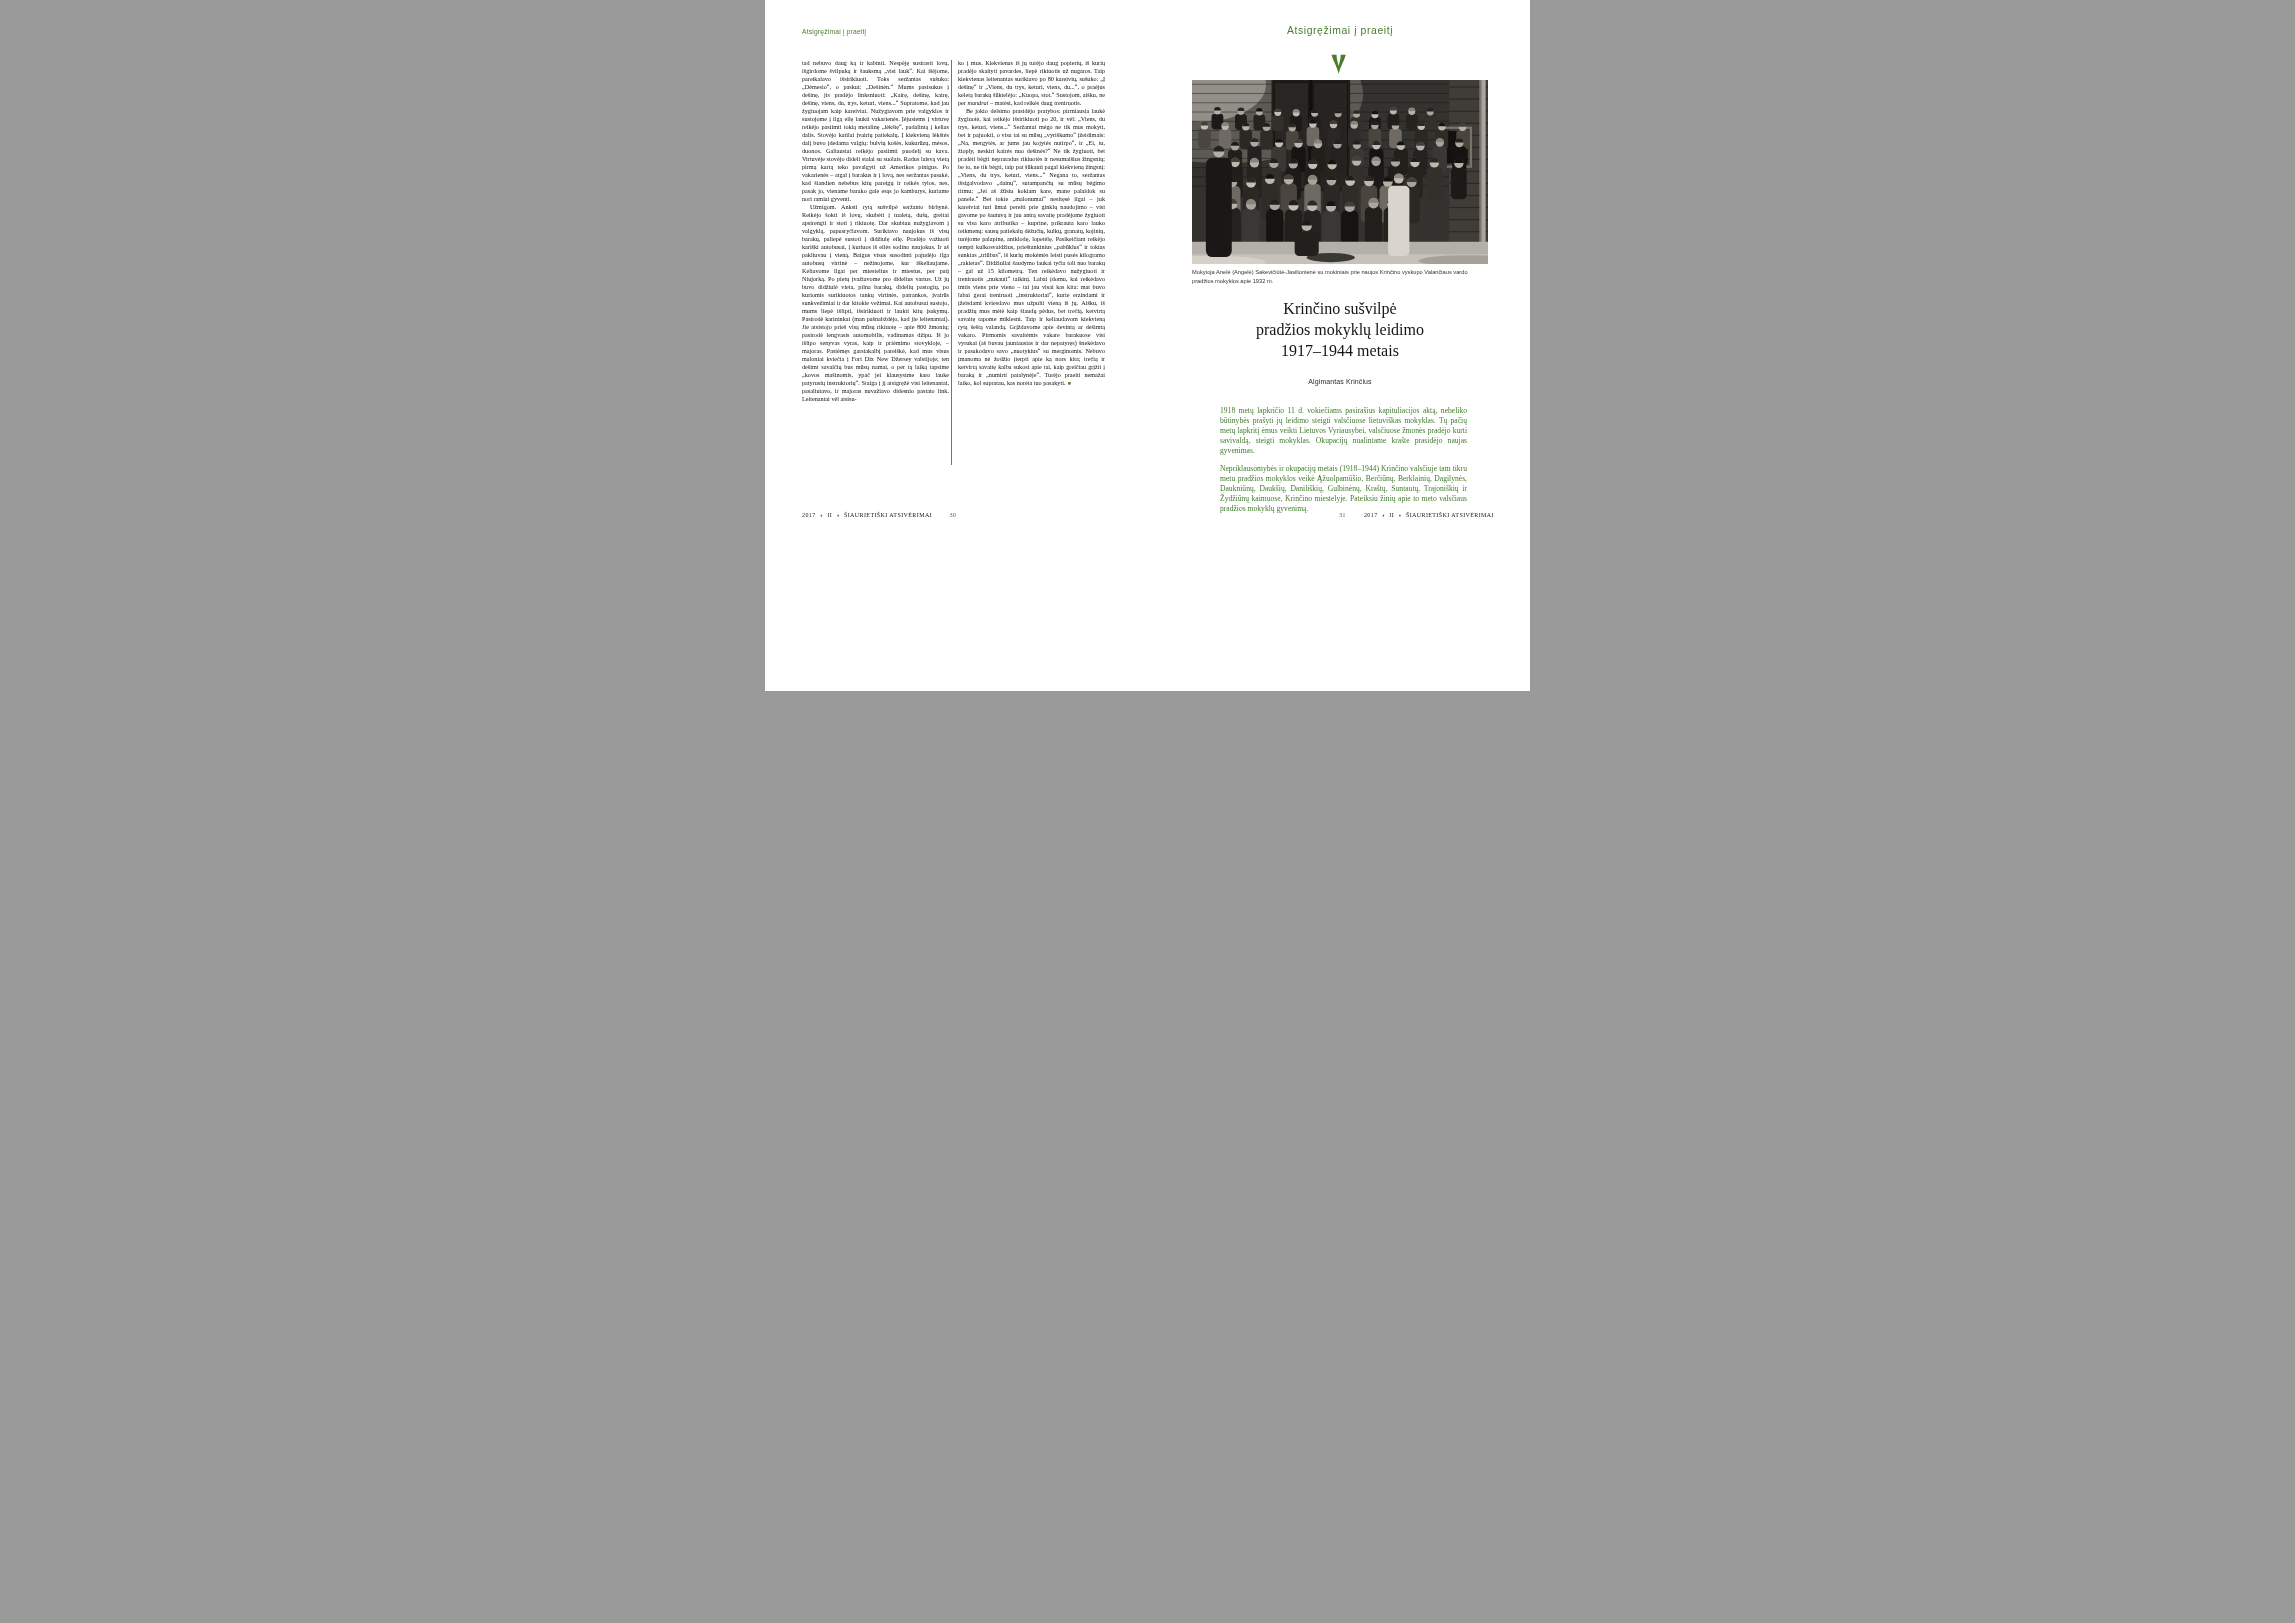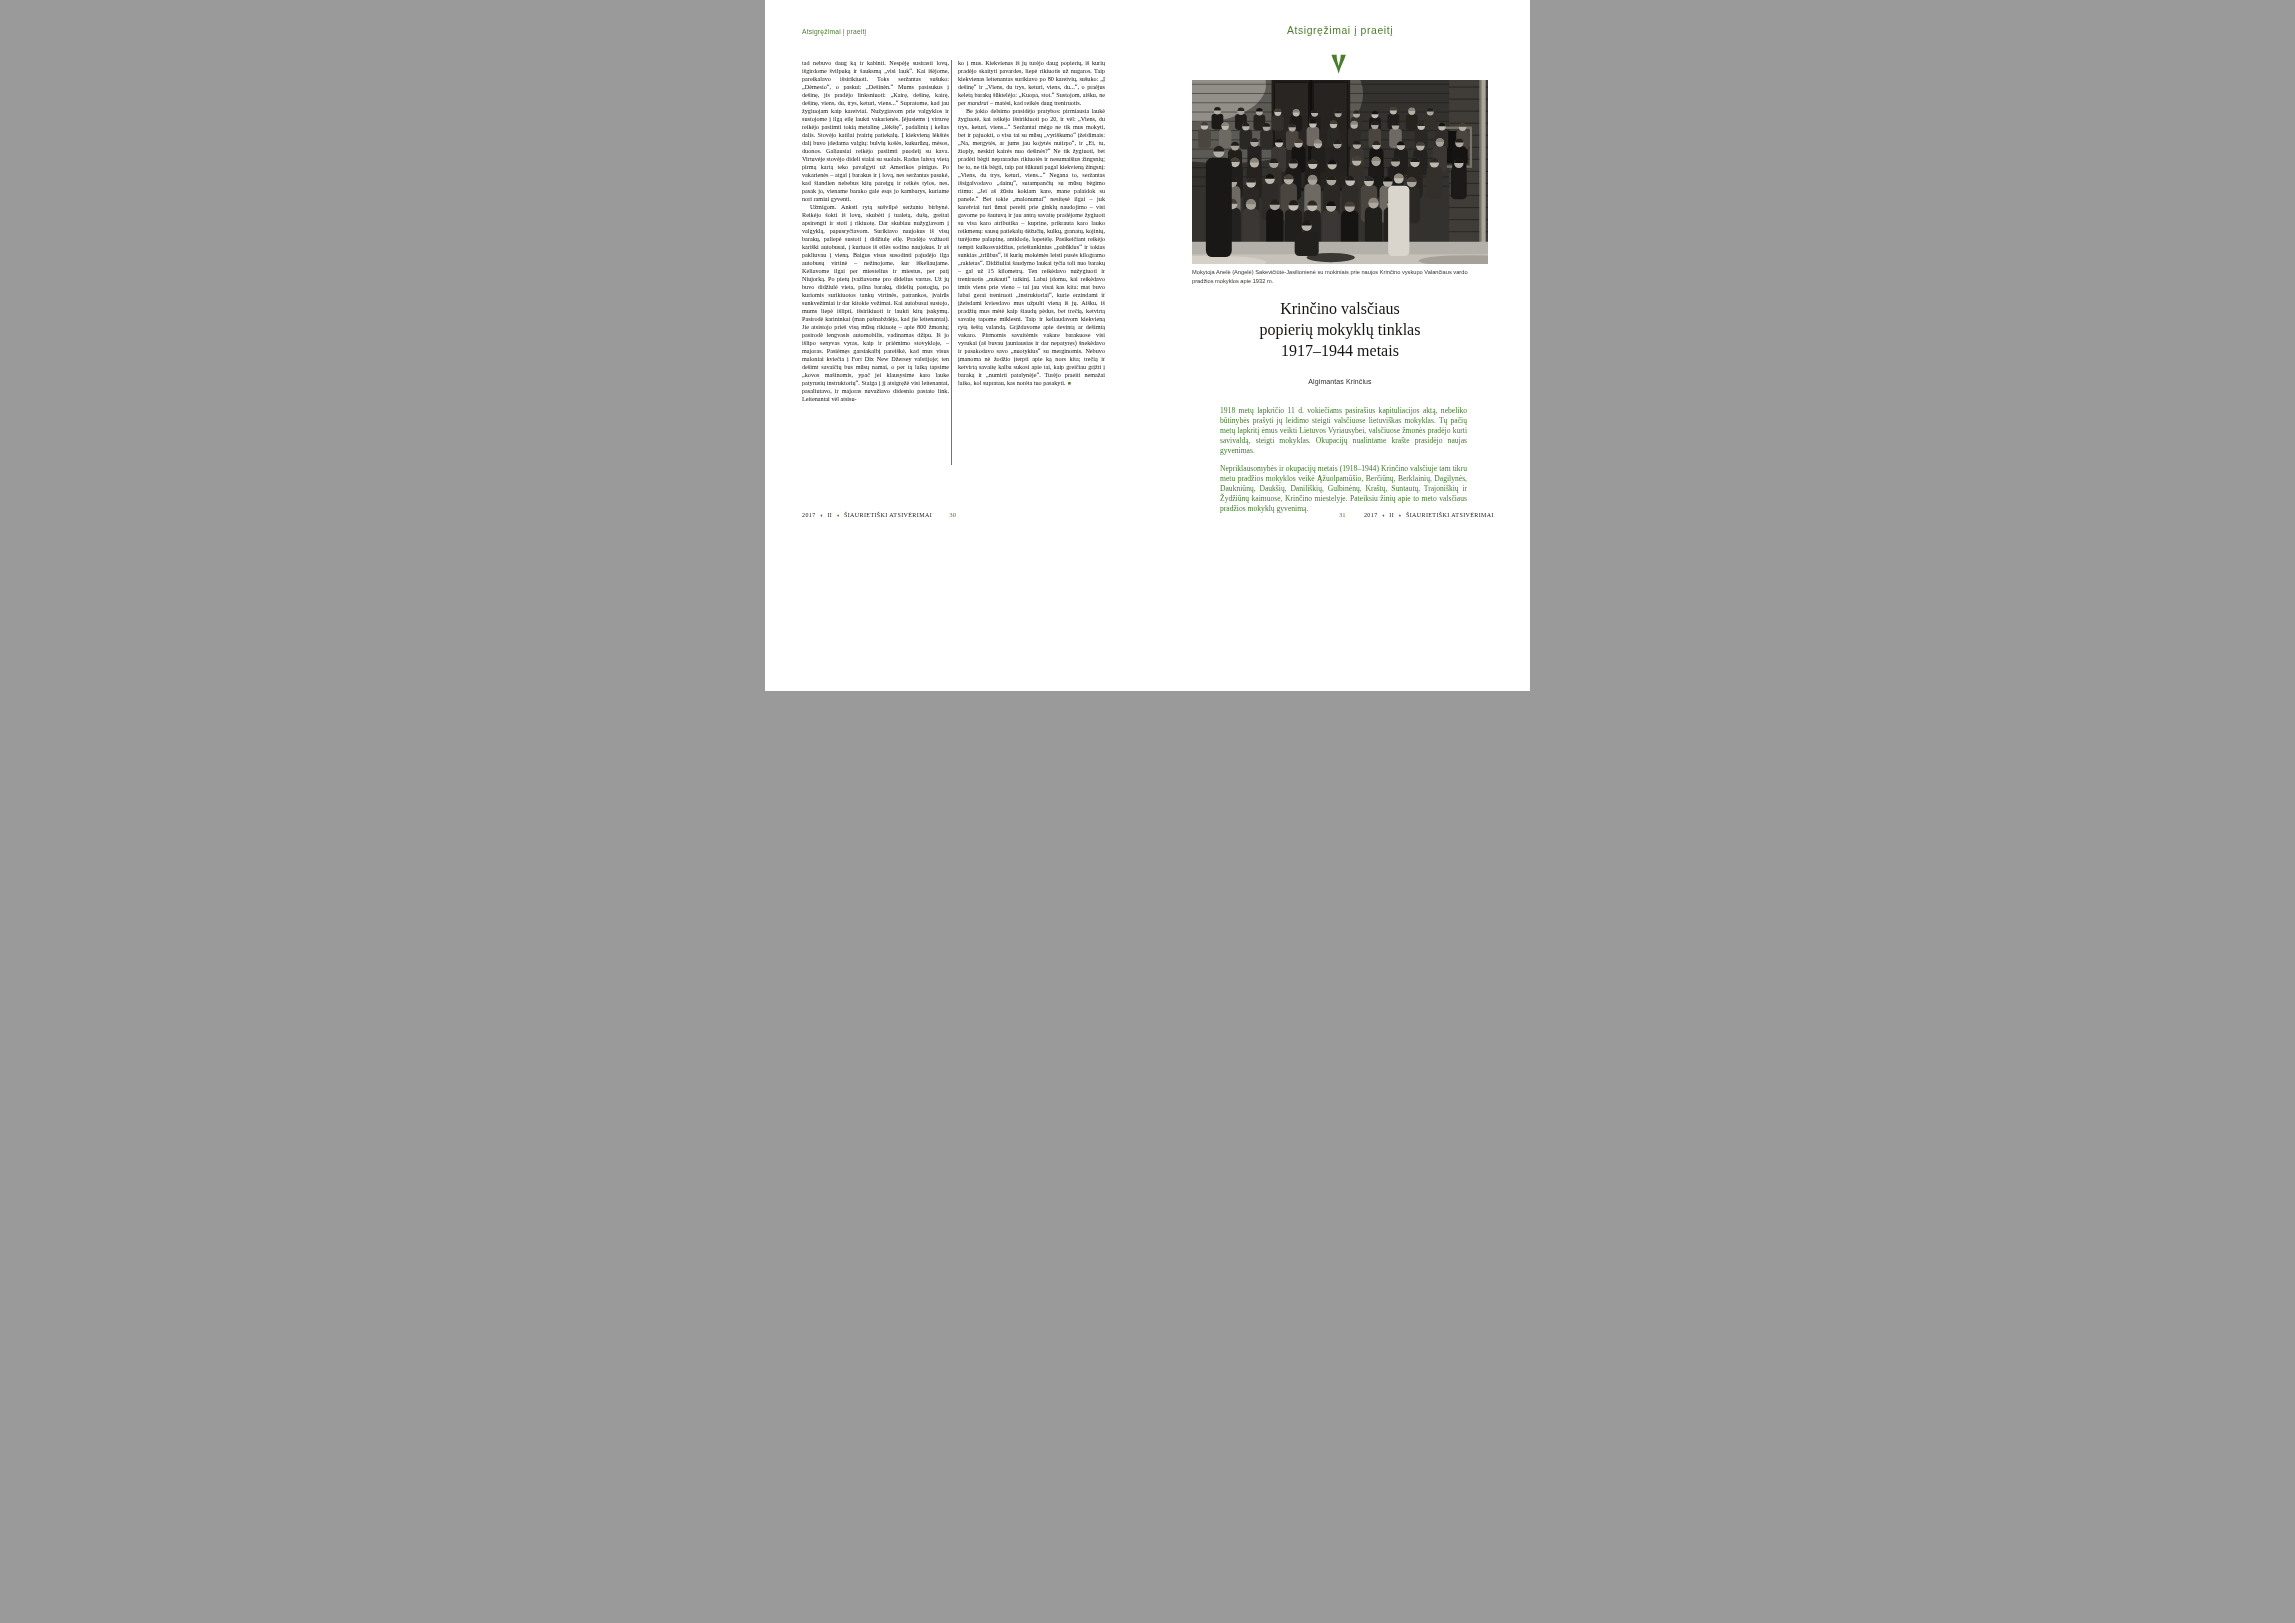--- a/index.html
+++ b/index.html
@@ -328,22 +328,22 @@
       <path d="M 436.5 212 A 10.5 10.5 0 0 1 457.5 212 Z" fill="#8f897d"></path>
       <ellipse cx="300" cy="383" rx="52" ry="10" fill="#3a3834"></ellipse>
       <rect x="222" y="328" width="52" height="52" rx="10" fill="#22201d"></rect>
       <circle cx="248" cy="315" r="11" fill="#b8b4ab"></circle>
       <path d="M 237 314 A 11 11 0 0 1 259 314 Z" fill="#1c1a17"></path>
     </svg>
 
   <div class="caption">Mokytoja Anelė (Angelė) Sakevičiūtė-Jasilionienė su mokiniais prie naujos Krinčino vyskupo Valančiaus vardo pradžios mokyklos apie 1932 m.</div>
 
   <div class="title">
-    <div>Krinčino valsčiaus</div>
-    <div>popierių mokyklų tinklas</div>
+    <div>Krinčino sušvilpė</div>
+    <div>pradžios mokyklų leidimo</div>
     <div>1917–1944 metais</div>
   </div>
 
   <div class="author">Algimantas Krinčius</div>
 
   <div class="lead" id="lead">
       <p>1918 metų lapkričio 11 d. vokiečiams pasirašius kapituliacijos aktą, nebeliko būtinybės prašyti jų leidimo steigti valsčiuose lietuviškas mokyklas. Tų pačių metų lapkritį ėmus veikti Lietuvos Vyriausybei, valsčiuose žmonės pradėjo kurti savivaldą, steigti mokyklas. Okupacijų nualintame krašte prasidėjo naujas gyvenimas.</p>
       <p>Nepriklausomybės ir okupacijų metais (1918–1944) Krinčino valsčiuje tam tikru metu pradžios mokyklos veikė Ąžuolpamūšio, Berčiūnų, Berklainių, Dagilynės, Daukniūnų, Daukšių, Daniliškių, Gulbinėnų, Kraštų, Suntautų, Trajoniškių ir Žydžiūnų kaimuose, Krinčino miestelyje. Pateiksiu žinių apie to meto valsčiaus pradžios mokyklų gyvenimą.</p>
     </div>
 

